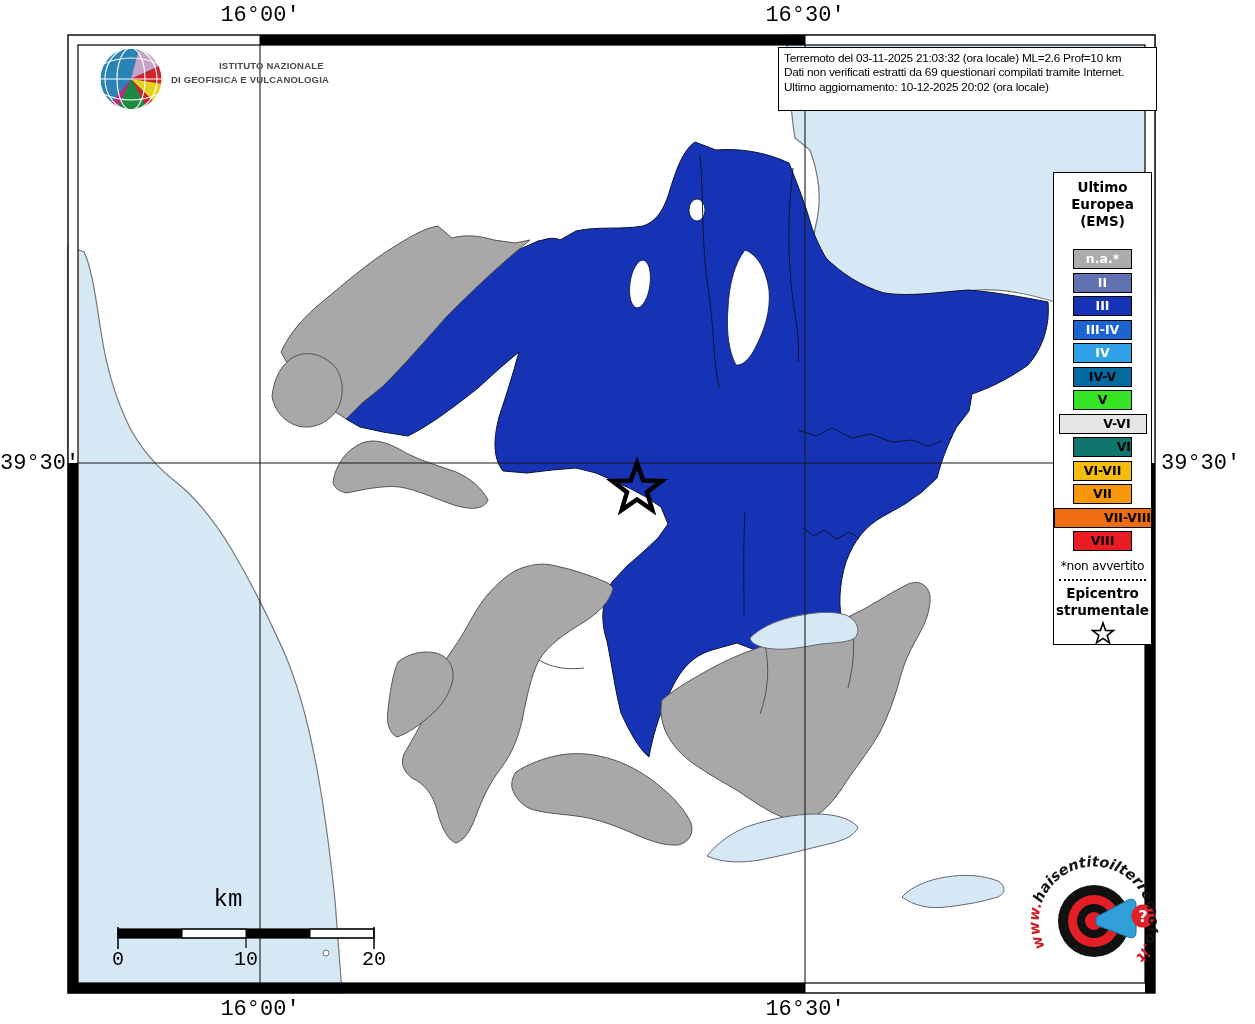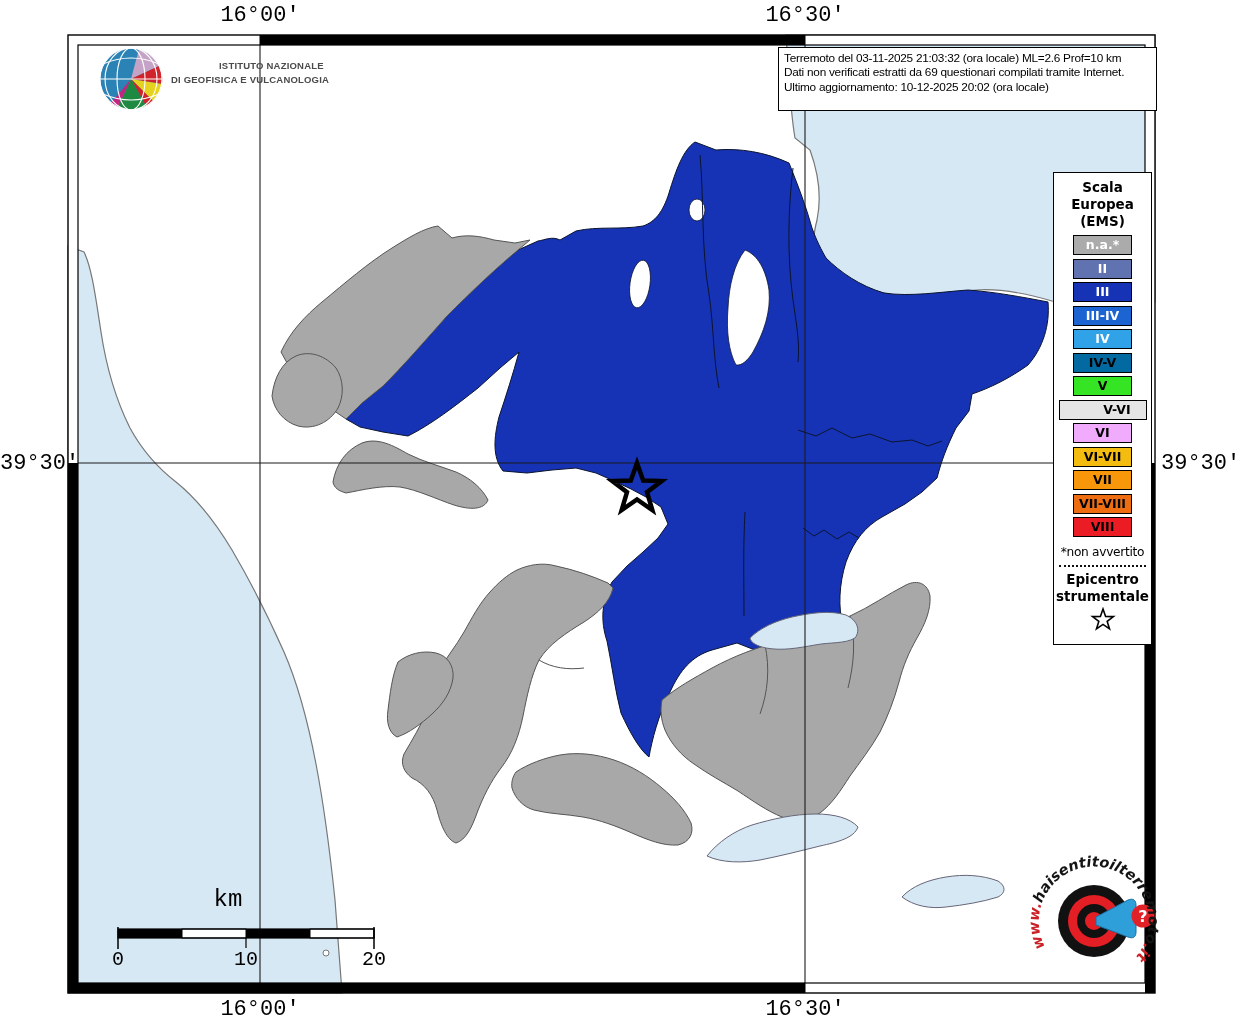--- a/index.html
+++ b/index.html
@@ -9,21 +9,21 @@
   .lbl{position:absolute;color:#000;font-family:Liberation Mono, monospace;}
   .coord{font-size:22px;width:130px;text-align:center;}
   .infobox{position:absolute;left:778px;top:47px;width:379px;height:64px;box-sizing:border-box;
            background:#fff;border:1.3px solid #000;padding:3px 5px;
            font-size:11.8px;line-height:14.4px;letter-spacing:-0.25px;}
   .ingv-text{position:absolute;color:#4a4a4a;font-weight:bold;font-size:9.5px;line-height:12px;letter-spacing:0.2px;}
   .legend{position:absolute;left:1053px;top:172px;width:99px;height:473px;box-sizing:border-box;
           background:#fff;border:1px solid #000;text-align:center;overflow:hidden;
           font-family:"DejaVu Sans",sans-serif;}
   .legend .title{font-weight:bold;font-size:13.5px;line-height:17px;padding-top:6px;}
-  .legend .chips{margin-top:5px;}
+  .legend .chips{margin-top:19px;}
   .legend .chip{width:57px;height:18px;line-height:18px;border:1px solid #000;margin:0 auto 3.5px auto;
                 font-weight:bold;font-size:12.5px;}
   .legend .foot{font-size:12.2px;margin-top:8px;letter-spacing:-0.3px;}
   .legend .dots{border-top:2px dotted #111;margin:6px 5px 4px 5px;}
   .legend .epi{font-weight:bold;font-size:13.5px;line-height:17px;}
   .scalenum{font-size:20px;width:60px;text-align:center;}
   .km{font-size:24px;width:80px;text-align:center;}
 </style>
 </head>
 <body>
@@ -196,37 +196,37 @@
 <div class="ingv-text" style="left:171px;top:74px;">DI GEOFISICA E VULCANOLOGIA</div>
 
 <div class="infobox">
   <div>Terremoto del 03-11-2025 21:03:32 (ora locale) ML=2.6 Prof=10 km</div>
   <div>Dati non verificati estratti da 69 questionari compilati tramite Internet.</div>
   <div>Ultimo aggiornamento: 10-12-2025 20:02 (ora locale)</div>
 </div>
 
 <div class="legend">
   <div class="title">
-    <span style="display:block">Scala</span>
+    <span style="display:block">Ultimo</span>
     <span style="display:block">Europea</span>
     <span style="display:block">(EMS)</span>
   </div>
   <div class="chips">
         <div class="chip" style="background: rgb(171, 171, 171); color: rgb(255, 255, 255);">n.a.*</div>
         <div class="chip" style="background: rgb(96, 114, 176); color: rgb(255, 255, 255);">II</div>
         <div class="chip" style="background: rgb(23, 51, 181); color: rgb(255, 255, 255);">III</div>
         <div class="chip" style="background: rgb(28, 100, 210); color: rgb(255, 255, 255);">III-IV</div>
         <div class="chip" style="background: rgb(48, 162, 232); color: rgb(255, 255, 255);">IV</div>
         <div class="chip" style="background: #0369a1; color: rgb(0, 0, 0);">IV-V</div>
         <div class="chip" style="background: rgb(53, 228, 34); color: rgb(0, 0, 0);">V</div>
         <div class="chip" style="background: #e5e5e5; color: rgb(0, 0, 0); padding-left: 29px;">V-VI</div>
-        <div class="chip" style="background: #f0abfc; color: rgb(0, 0, 0);">VI</div>
+        <div class="chip" style="background: #0f766e; color: rgb(0, 0, 0); text-align: right;">VI</div>
         <div class="chip" style="background: rgb(244, 188, 15); color: rgb(0, 0, 0);">VI-VII</div>
         <div class="chip" style="background: rgb(247, 151, 9); color: rgb(0, 0, 0);">VII</div>
-        <div class="chip" style="background: rgb(237, 109, 16); color: rgb(0, 0, 0);">VII-VIII</div>
+        <div class="chip" style="background: rgb(237, 109, 16); color: rgb(0, 0, 0); padding-left: 44px;">VII-VIII</div>
         <div class="chip" style="background: rgb(236, 28, 36); color: rgb(0, 0, 0);">VIII</div>
       </div>
   <div class="foot">*non avvertito</div>
   <div class="dots"></div>
   <div class="epi">
     <span style="display:block">Epicentro</span>
     <span style="display:block">strumentale</span>
   </div>
   <svg width="30" height="26" viewBox="0 0 30 26" style="margin-top:2px;">
     <polygon points="15,2 17.6,9.4 25.5,9.6 19.2,14.4 21.5,21.9 15,17.4 8.5,21.9 10.8,14.4 4.5,9.6 12.4,9.4" fill="#fff" stroke="#000" stroke-width="1.6"></polygon>

